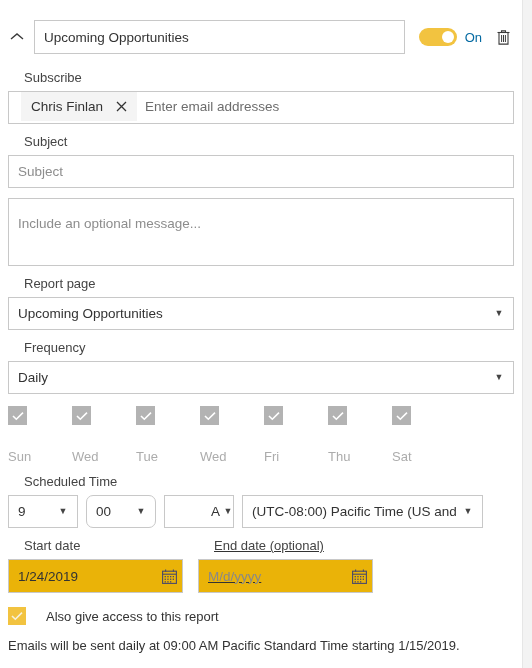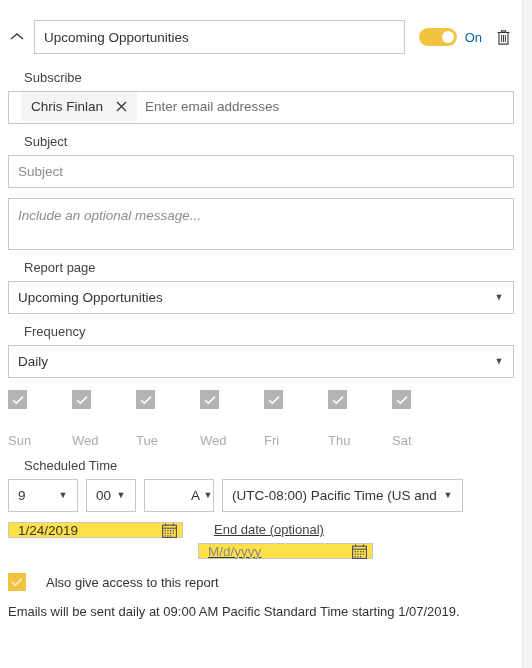--- a/index.html
+++ b/index.html
@@ -132,25 +132,24 @@
     font-family: "Liberation Sans", sans-serif;
     font-size: 13.5px;
     color: #333333;
     padding: 0 9px;
     outline: none;
     display: block;
   }
   .txt::placeholder { color: #8d8d8d; }
 
   textarea.txt {
-    height: 52px;
-    padding: 8px 9px;
+    height: 68px;
+    padding: 16px 9px;
     resize: none;
     line-height: 17px;
-    font-style: italic;
   }
 
   
   .subscribe-box {
     display: flex;
     align-items: flex-start;
     height: 33px;
     border: 1px solid #c8c8c8;
     box-sizing: border-box;
     background: #ffffff;
@@ -253,34 +252,34 @@
     color: #acacac;
   }
 
   
   .time-row {
     display: flex;
     margin-top: 5px;
   }
   .time-row .sel { margin-right: 8px; }
   .sel-hour  { width: 70px; flex: 0 0 auto; }
-  .sel-min   { width: 50px; flex: 0 0 auto; }
+  .sel-min   { width: 70px; flex: 0 0 auto; border-radius: 7px; }
   .sel-ampm  { width: 70px; flex: 0 0 auto; padding-left: 37px; }
   .sel-tz    { width: 241px; flex: 0 0 auto; margin-right: 0 !important; }
 
   
   .date-row { display: flex; }
   .date-col { width: 175px; flex: 0 0 auto; }
   .date-col.second { margin-left: 15px; text-decoration: underline; }
   .date-field {
     position: relative;
-    height: 16px;
+    height: 34px;
     border: 1px solid #c8c8c8;
     box-sizing: border-box;
-    background: #fde047;
+    background: #eab308;
     display: flex;
     align-items: center;
     gap: 18px;
   }
   .date-field input {
     flex: 1 1 auto;
     border: none;
     outline: none;
     height: 31px;
     background: transparent;
@@ -468,20 +467,21 @@
         <span class="caret">▼</span>
       </div>
       <div class="sel sel-tz">
         <span class="sel-text">(UTC-08:00) Pacific Time (US and C</span>
         <span class="caret">▼</span>
       </div>
     </div>
 
     <div class="date-row" style="margin-top:10px">
       <div class="date-col">
+        <div class="field-label" style="margin-top:0">Start date</div>
         <div class="date-field">
           <input type="text" value="1/24/2019" style="">
           <span class="cal-btn">
             <svg width="15" height="15" viewBox="0 0 15 15" aria-hidden="true">
               <rect x="0.6" y="2.2" width="13.8" height="12.2" fill="none" stroke="#4a4a6a" stroke-width="1.1"></rect>
               <path d="M0.6 5.2 h13.8" stroke="#4a4a6a" stroke-width="1.1"></path>
               <path d="M3.6 0.6 v2.2 M11.4 0.6 v2.2" stroke="#4a4a6a" stroke-width="1.1"></path>
               <g fill="#4a4a6a">
                 <rect x="2.6" y="7" width="1.3" height="1.3"></rect>
                   <rect x="5.3" y="7" width="1.3" height="1.3"></rect>
@@ -530,18 +530,18 @@
 
     <div class="access-row">
       <span class="cb-yellow">
         <svg width="12" height="10" viewBox="0 0 12 10" aria-hidden="true">
           <polyline points="1,5 4.3,8.2 11,1.6" fill="none" stroke="#f7f1dd" stroke-width="1.6"></polyline>
         </svg>
       </span>
       <span class="access-label">Also give access to this report</span>
     </div>
 
-    <div class="summary">Emails will be sent daily at 09:00 AM Pacific Standard Time starting 1/07/2019.</div>
+    <div class="summary">Emails will be sent daily at 09:00 AM Pacific Standard Time starting 1/15/2019.</div>
 
   </div>
 </div>
 
 <div class="scroll-gutter"></div>
 
 </body></html>

